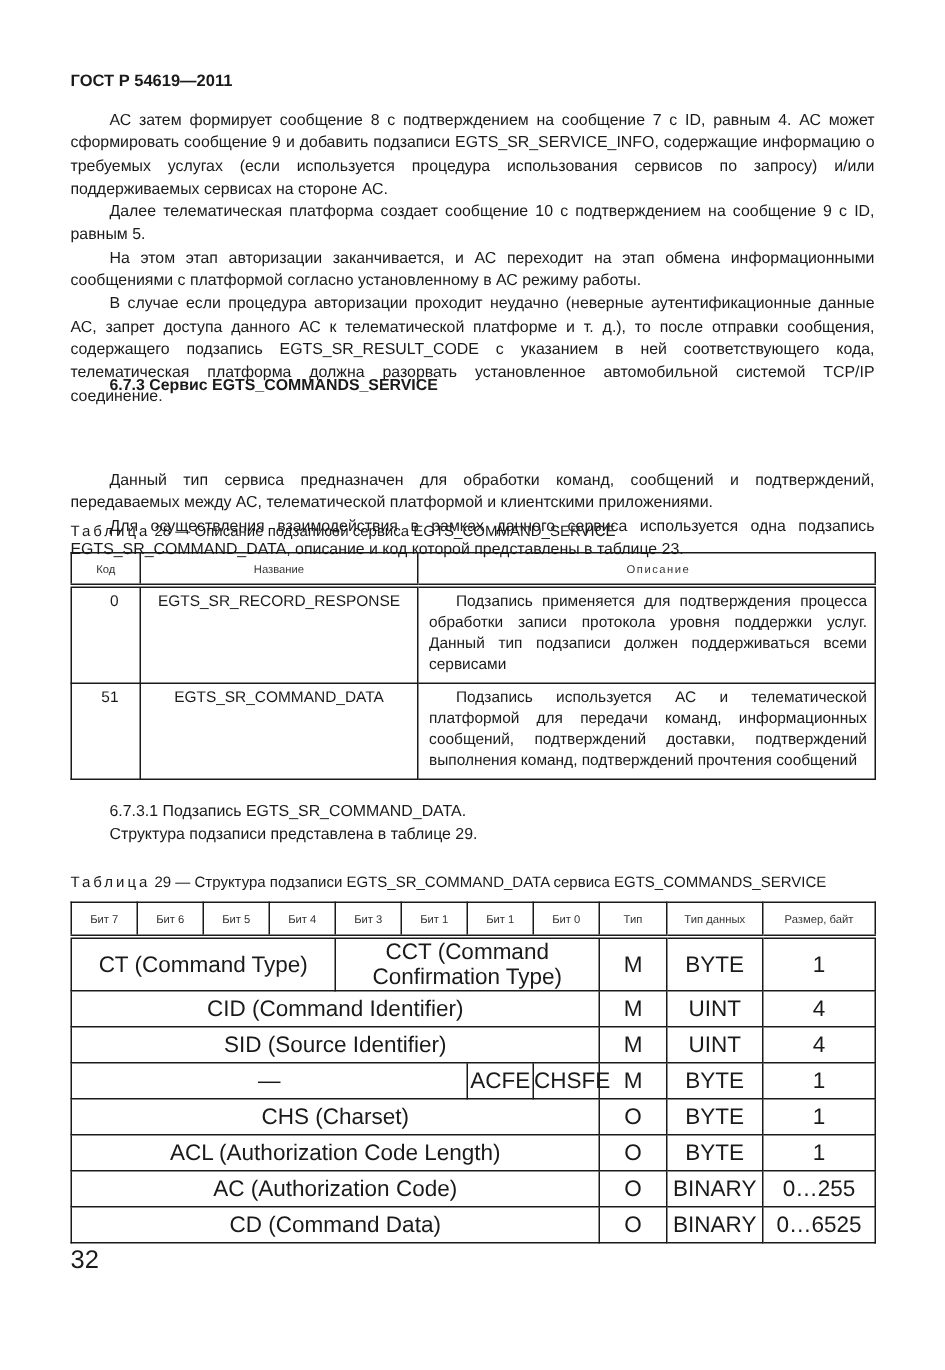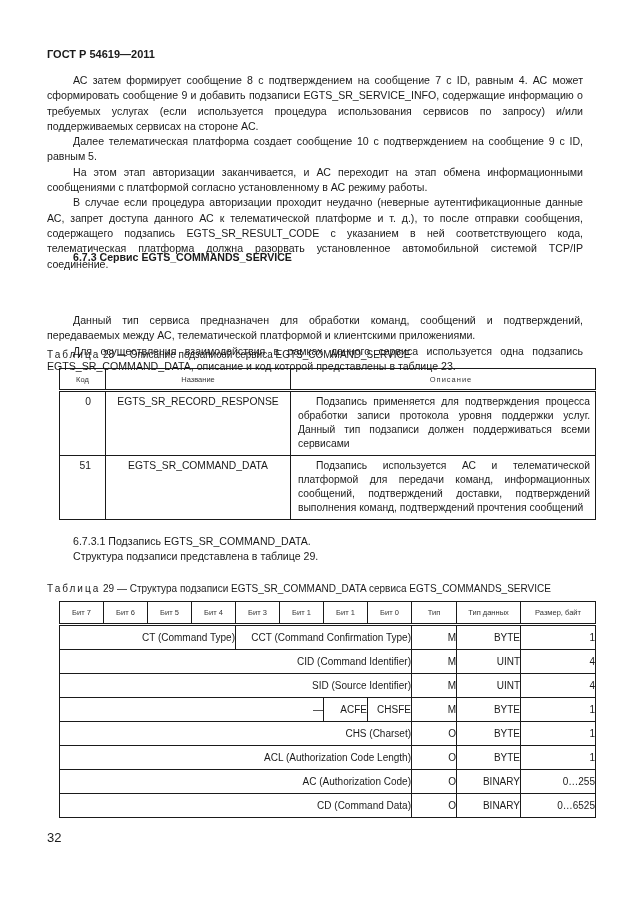--- a/index.html
+++ b/index.html
@@ -20,40 +20,40 @@
   .section-heading {
     position: absolute; left: 73px; top: 251px;
     font-size: 10.6px; font-weight: bold;
   }
   .table-caption {
     position: absolute; left: 47px;
     font-size: 10px; white-space: nowrap;
   }
   .spaced { letter-spacing: 2px; }
 
-  table.doc { position: absolute; left: 47px; border-collapse: collapse; table-layout: fixed; margin-left: 12px; }
+  table.doc { position: absolute; left: 47px; border-collapse: collapse; table-layout: fixed; }
   table.doc td, table.doc th {
     border: 1.2px solid #1a1a1a; padding: 0; font-weight: normal;
   }
   table.doc th { font-size: 7.5px; height: 20px; color: #333; }
   table.doc tr.head th { border-bottom: 3px double #1a1a1a; }
 
   #t28 { top: 368px; width: 536px; }
   #t28 td { font-size: 10.3px; vertical-align: top; }
   #t28 td.code { text-align: right; padding: 4px 14px 0 0; }
   #t28 td.name { text-align: center; padding-top: 4px; }
   #t28 td.desc { padding: 3px 5px 4px 7px; text-align: justify; line-height: 14px; }
   #t28 td.desc span { display: block; text-indent: 18px; }
 
   #t29 { top: 601px; width: 536px; }
-  #t29 td { font-size: 10px; text-align: right; vertical-align: middle; height: 23px; }
+  #t29 td { font-size: 15px; text-align: center; vertical-align: middle; height: 23px; }
   #t29 th { height: 21px; }
 
   .page-number {
-    position: absolute; left: 47px; top: 830px; font-size: 13px;
+    position: absolute; left: 47px; top: 830px; font-size: 17px;
   }
 </style>
 </head>
 <body>
 
 <div class="page-header">ГОСТ Р 54619—2011</div>
 
 <div class="body-text" style="top:73px;">
   <p>АС затем формирует сообщение 8 с подтверждением на сообщение 7 с ID, равным 4.  АС может сформировать сообщение 9 и добавить  подзаписи EGTS_SR_SERVICE_INFO, содержащие информацию о требуемых услугах (если используется процедура использования сервисов по запросу) и/или поддерживаемых сервисах на стороне АС.</p>
   <p>Далее телематическая платформа создает сообщение 10 с подтверждением на сообщение 9 с ID, равным 5.</p>

